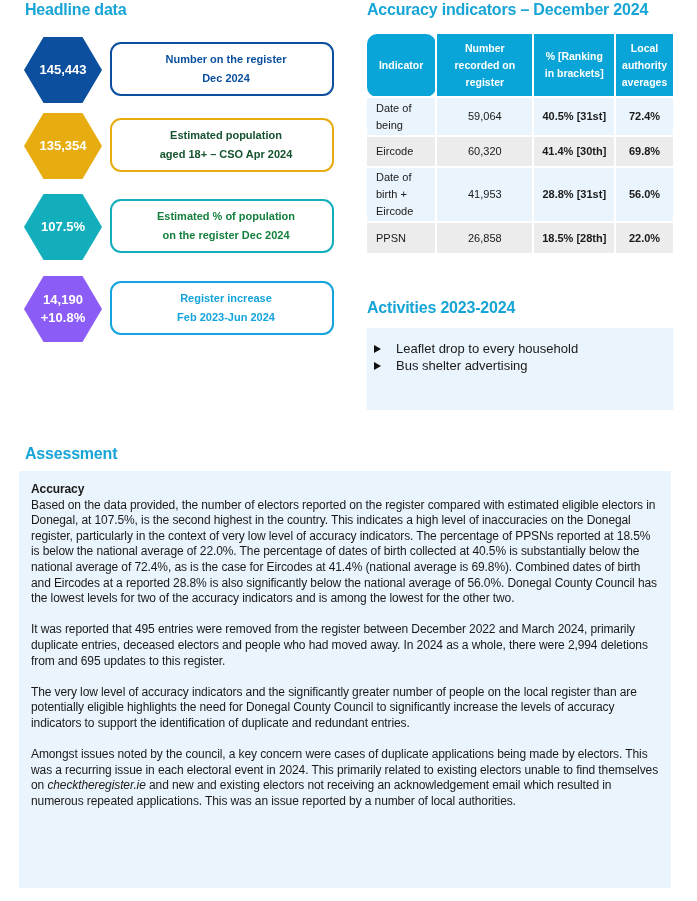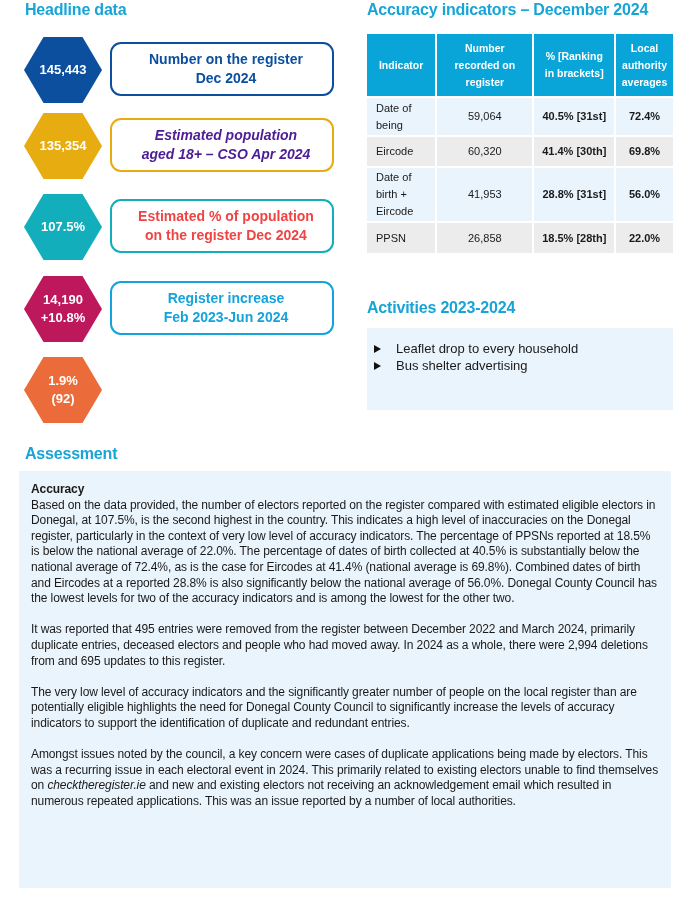--- a/index.html
+++ b/index.html
@@ -7,21 +7,21 @@
   body { position: relative; font-family: "Liberation Sans", sans-serif; color: #1a1a1a; }
 
   .h2 { position: absolute; font-weight: bold; color: #17a4d6; font-size: 16px; letter-spacing: -0.2px; }
 
   
   .hl { position: absolute; left: 24px; width: 310px; height: 64px; }
   .hl .box {
     position: absolute; left: 86px; top: 5px; right: 0; height: 54px;
     border: 2.5px solid; border-radius: 11px; background: #fff;
     display: flex; align-items: center; justify-content: center; text-align: center;
-    font-weight: bold; font-size: 14px; line-height: 19px; padding-left: 8px;
+    font-weight: bold; font-size: 11px; line-height: 19px; padding-left: 8px;
   }
   .hl .hex {
     position: absolute; left: 0; top: 0; width: 78px; height: 66px;
     clip-path: polygon(25% 0, 75% 0, 100% 50%, 75% 100%, 25% 100%, 0 50%);
     display: flex; align-items: center; justify-content: center; flex-direction: column;
     color: #fff; font-weight: bold; font-size: 13px; line-height: 18px; text-align: center;
   }
 
   
   .tbl { position: absolute; left: 367px; top: 34px; width: 306px; border-collapse: collapse; font-size: 11px; }
@@ -54,69 +54,65 @@
         <div>Number on the register</div>
         <div>Dec 2024</div>
       </div>
   </div>
   <div class="hex" style="background:#0b4f9e;">
     <div>145,443</div>
   </div>
 </div>
 
 <div class="hl" style="top:113px;">
-  <div class="box" style="border-color:#e6ac10; color:#4c1d95;font-style:italic;">
+  <div class="box" style="border-color:#e6ac10; color:#14532d;">
     <div>
         <div>Estimated population</div>
         <div>aged 18+ – CSO Apr 2024</div>
       </div>
   </div>
   <div class="hex" style="background:#e6ac10;">
     <div>135,354</div>
   </div>
 </div>
 
 <div class="hl" style="top:194px;">
-  <div class="box" style="border-color:#12aebc; color:#ef4444;text-align:center;">
+  <div class="box" style="border-color:#12aebc; color:#15803d;text-align:center;">
     <div>
         <div>Estimated % of population</div>
         <div>on the register Dec 2024</div>
       </div>
   </div>
   <div class="hex" style="background:#12aebc;">
     <div>107.5%</div>
   </div>
 </div>
 
 <div class="hl" style="top:276px;">
   <div class="box" style="border-color:#14a3dc; color:#14a3dc;">
     <div>
         <div>Register increase</div>
         <div>Feb 2023-Jun 2024</div>
       </div>
   </div>
-  <div class="hex" style="background:#be185d;">
+  <div class="hex" style="background:#8b5cf6;">
     <div>14,190</div>
     <div>+10.8%</div>
   </div>
 </div>
 
 <div class="hl" style="top:357px;">
-  <div class="hex" style="background:#ec6b3a;">
-    <div>1.9%</div>
-    <div>(92)</div>
-  </div>
 </div>
 
 <div class="h2" style="left:367px; top:1px;">Accuracy indicators – December 2024</div>
 
 <table class="tbl">
   <thead>
     <tr>
-      <th style="width:67px;">
+      <th style="width:67px;border-radius:10px;">
           <div>Indicator</div>
         </th>
       <th style="width:94px;">
           <div>Number</div>
           <div>recorded on</div>
           <div>register</div>
         </th>
       <th style="width:79px;">
           <div>% [Ranking</div>
           <div>in brackets]</div>

